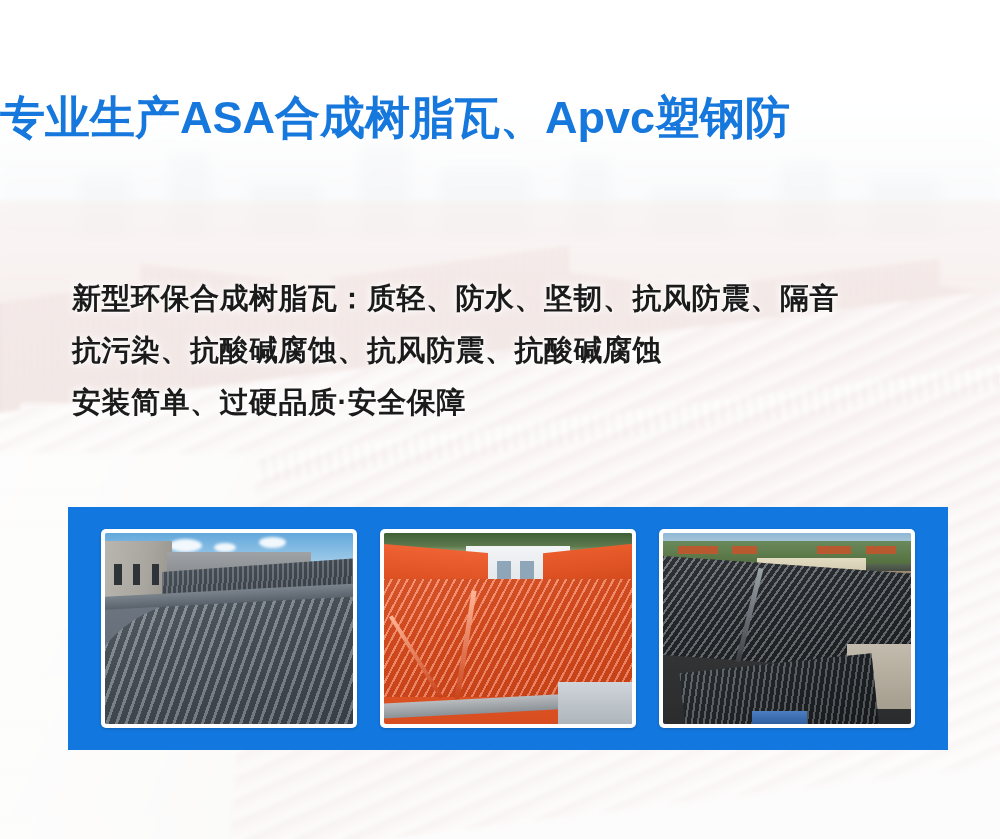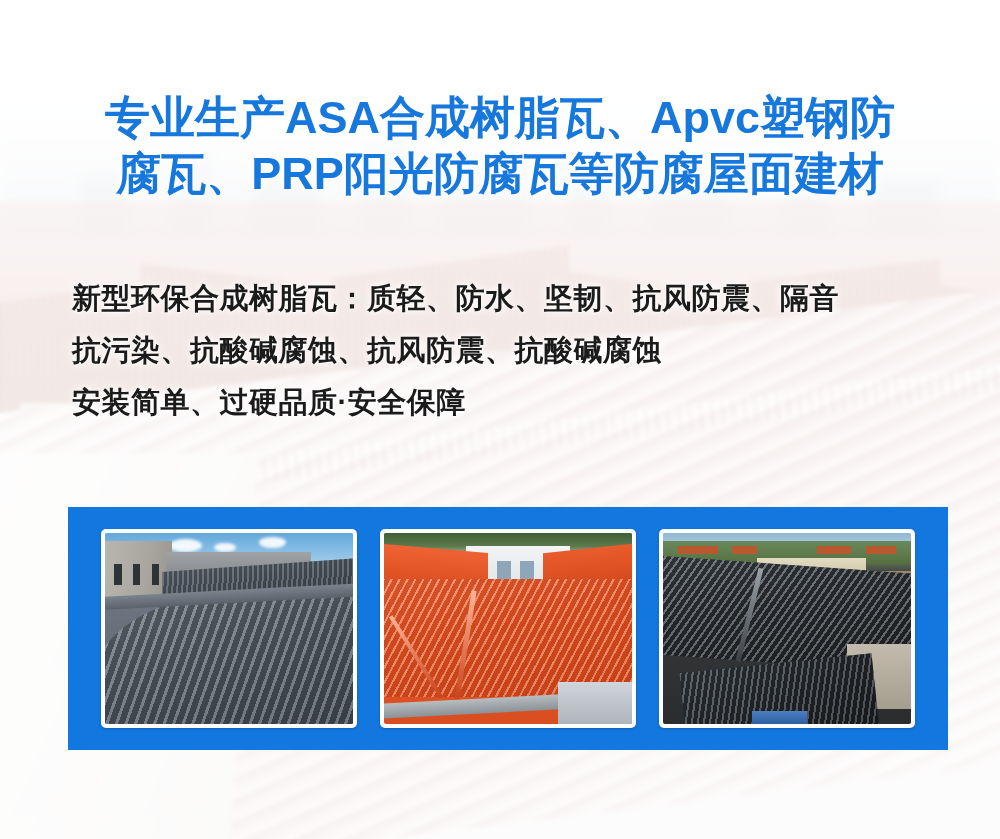--- a/index.html
+++ b/index.html
@@ -85,21 +85,21 @@
        rgba(255,255,255,.82) 72%,
        rgba(255,255,255,.84) 100%);
   }
   .bg-blur{position:absolute;inset:0;backdrop-filter:blur(2px);}
 
   
   .content{position:relative;z-index:5;}
 
   .headline{
     position:absolute;left:0;top:90px;width:1000px;
-    text-align:center;
+    text-align:left;
     font-size:45px;line-height:56px;font-weight:bold;
     color:#1677dc;
     letter-spacing:0px;
     text-shadow:
        0 0 6px rgba(255,255,255,.95),
        0 0 12px rgba(255,255,255,.92),
        1px 1px 0 rgba(255,255,255,.75),
       -1px -1px 0 rgba(255,255,255,.75);
     white-space:nowrap;
   }
@@ -266,21 +266,20 @@
     <div class="bg-whitewall"></div>
 
     <div class="bg-blur"></div>
     <div class="bg-veil"></div>
   </div>
 
   <div class="content">
 
     <div class="headline">
       <span class="hl">专业生产ASA合成树脂瓦、Apvc塑钢防</span>
-      <span class="hl">腐瓦、PRP阳光防腐瓦等防腐屋面建材</span>
     </div>
 
     <div class="subtitle">
       <span class="sl">新型环保合成树脂瓦：质轻、防水、坚韧、抗风防震、隔音</span>
       <span class="sl">抗污染、抗酸碱腐蚀、抗风防震、抗酸碱腐蚀</span>
       <span class="sl">安装简单、过硬品质·安全保障</span>
     </div>
 
     <div class="gallery">
 

